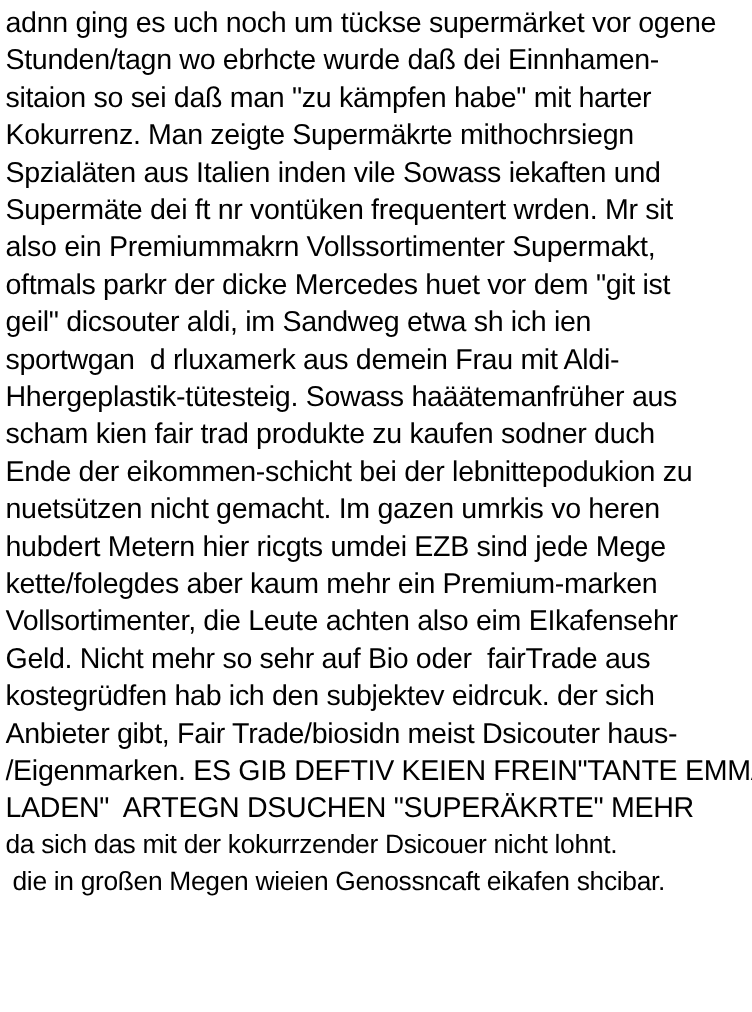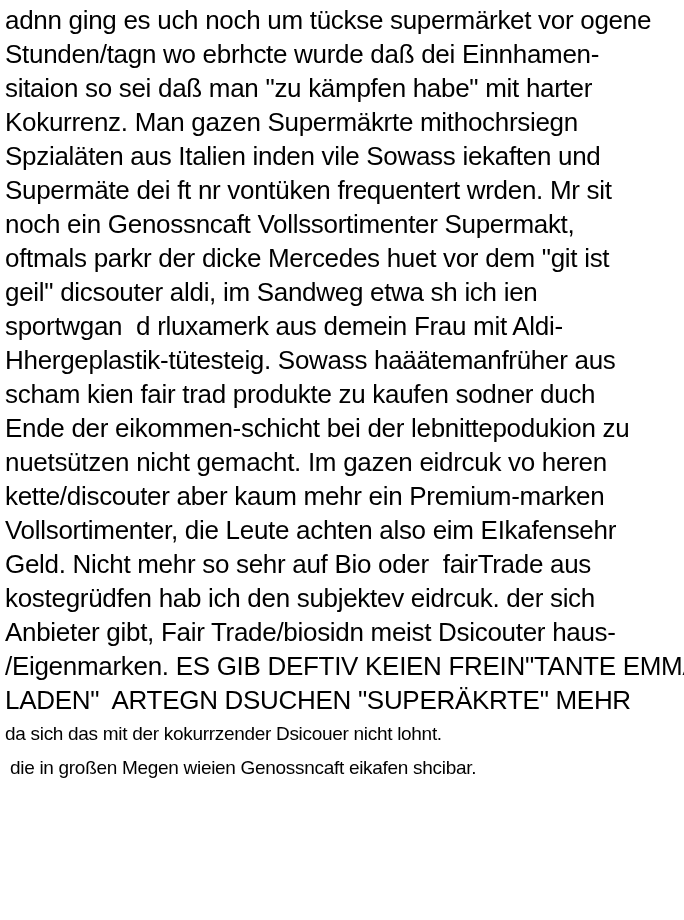--- a/index.html
+++ b/index.html
@@ -21,42 +21,43 @@
     color: #000000;
     letter-spacing: -0.3px;
     border-radius: 31px;
   }
   .line {
     white-space: pre;      
     height: 34px;
     overflow: hidden;
   }
   .line.small {
-    font-size: 19px;
+    font-size: 24px;
   }
 </style>
 </head>
 <body style="background: rgb(255, 255, 255);">
 
 <div class="page" style="color: rgb(0, 0, 0);">
   <div class="line">adnn ging es uch noch um tückse supermärket vor ogene</div>
   <div class="line">Stunden/tagn wo ebrhcte wurde daß dei Einnhamen-</div>
   <div class="line">sitaion so sei daß man "zu kämpfen habe" mit harter</div>
-  <div class="line">Kokurrenz. Man gazen Supermäkrte mithochrsiegn</div>
+  <div class="line">Kokurrenz. Man zeigte Supermäkrte mithochrsiegn</div>
   <div class="line">Spzialäten aus Italien inden vile Sowass iekaften und</div>
   <div class="line">Supermäte dei ft nr vontüken frequentert wrden. Mr sit</div>
-  <div class="line">noch ein Genossncaft Vollssortimenter Supermakt,</div>
+  <div class="line">also ein Premiummakrn Vollssortimenter Supermakt,</div>
   <div class="line">oftmals parkr der dicke Mercedes huet vor dem "git ist</div>
   <div class="line">geil" dicsouter aldi, im Sandweg etwa sh ich ien</div>
   <div class="line">sportwgan  d rluxamerk aus demein Frau mit Aldi-</div>
   <div class="line">Hhergeplastik-tütesteig. Sowass haäätemanfrüher aus</div>
   <div class="line">scham kien fair trad produkte zu kaufen sodner duch</div>
   <div class="line">Ende der eikommen-schicht bei der lebnittepodukion zu</div>
-  <div class="line">nuetsützen nicht gemacht. Im gazen eidrcuk vo heren</div>
-  <div class="line">kette/discouter aber kaum mehr ein Premium-marken</div>
+  <div class="line">nuetsützen nicht gemacht. Im gazen umrkis vo heren</div>
+  <div class="line">hubdert Metern hier ricgts umdei EZB sind jede Mege</div>
+  <div class="line">kette/folegdes aber kaum mehr ein Premium-marken</div>
   <div class="line">Vollsortimenter, die Leute achten also eim EIkafensehr</div>
   <div class="line">Geld. Nicht mehr so sehr auf Bio oder  fairTrade aus</div>
   <div class="line">kostegrüdfen hab ich den subjektev eidrcuk. der sich</div>
   <div class="line">Anbieter gibt, Fair Trade/biosidn meist Dsicouter haus-</div>
   <div class="line">/Eigenmarken. ES GIB DEFTIV KEIEN FREIN"TANTE EMMA</div>
   <div class="line">LADEN"  ARTEGN DSUCHEN "SUPERÄKRTE" MEHR</div>
   <div class="line small">da sich das mit der kokurrzender Dsicouer nicht lohnt.</div>
   <div class="line small"> die in großen Megen wieien Genossncaft eikafen shcibar.</div>
 </div>
 

